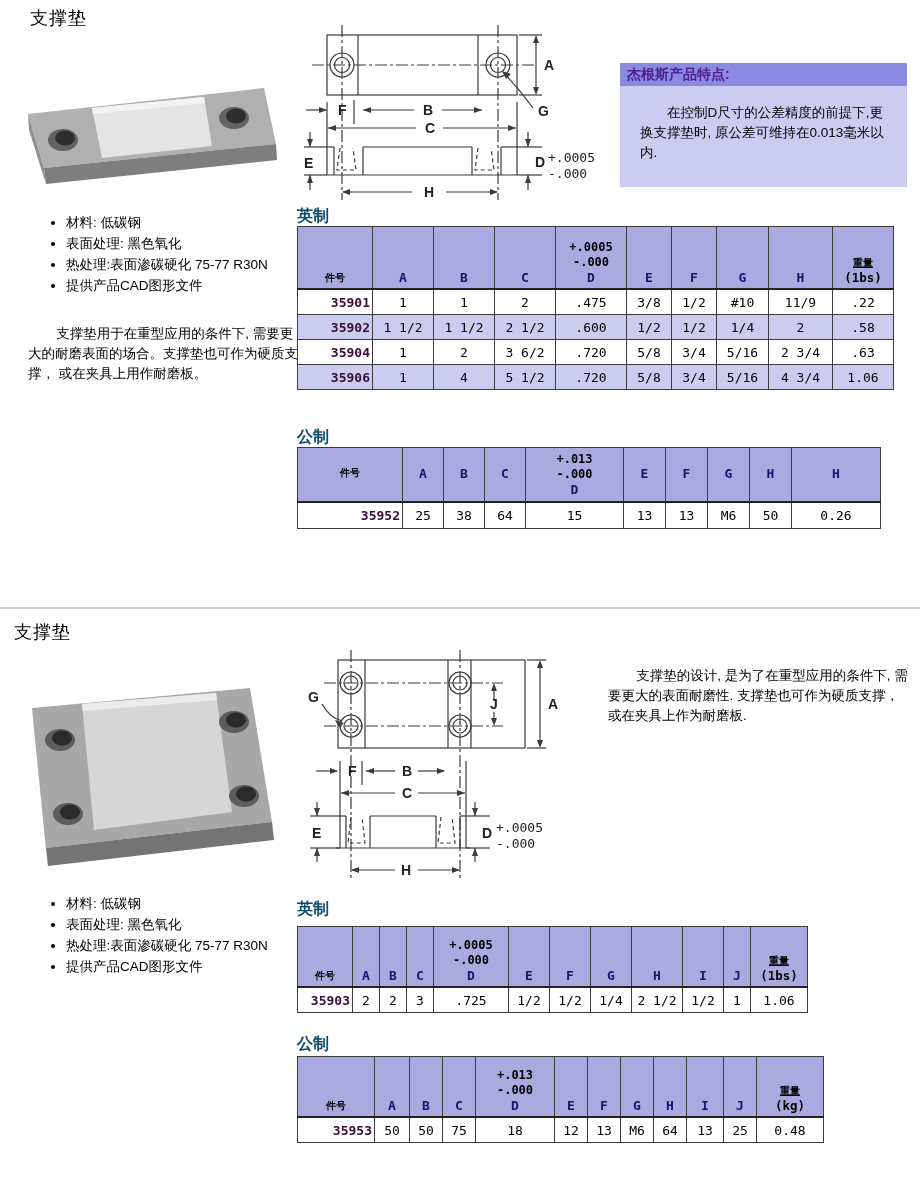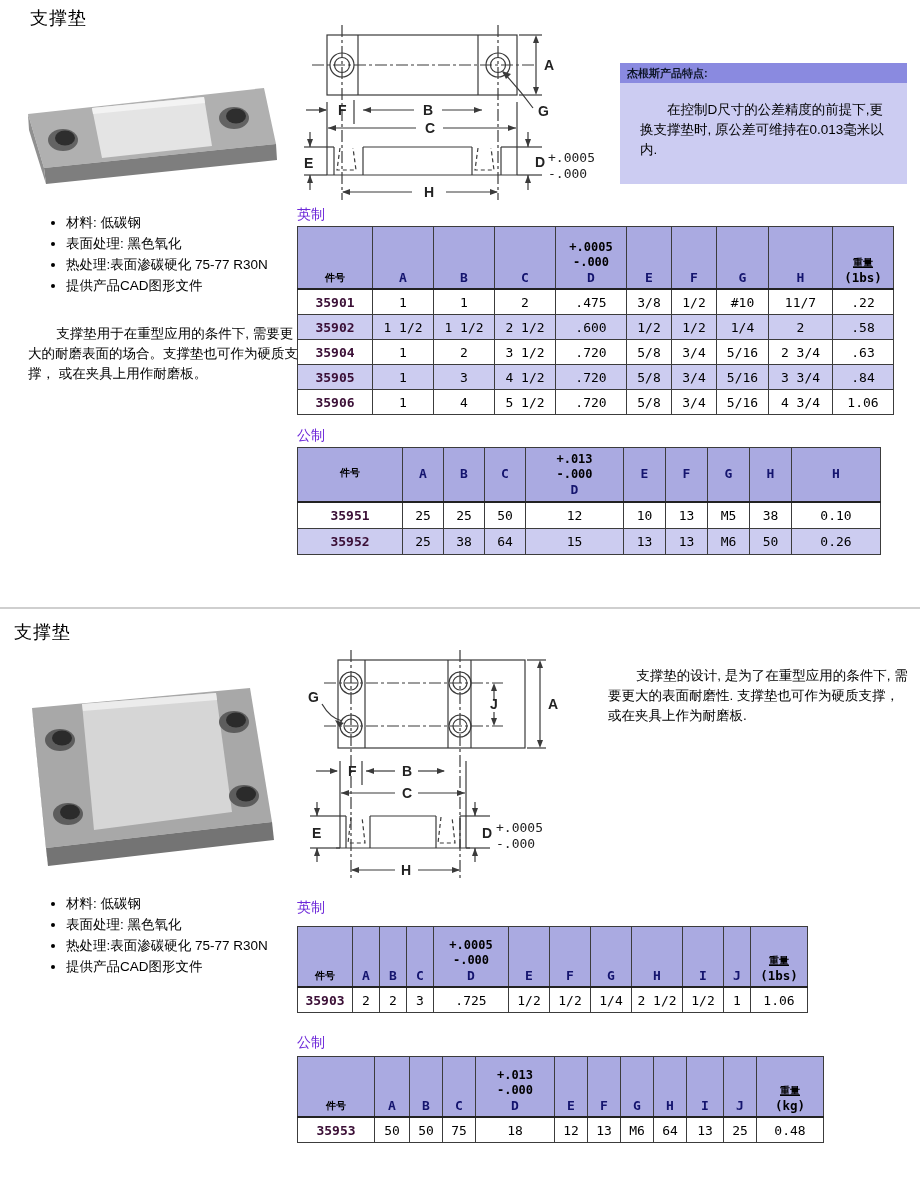--- a/index.html
+++ b/index.html
@@ -5,39 +5,39 @@
   html,body{margin:0;padding:0;}
   body{
     width:920px;height:1188px;position:relative;background:#ffffff;
     font-family:"Liberation Sans","DejaVu Sans",sans-serif;color:#111;
     overflow:hidden;
   }
   .abs{position:absolute;}
   .sec-title{font-size:18px;font-weight:normal;color:#000;letter-spacing:1px;}
   
   .features{width:287px;}
-  .features .fhead{background:#8a8ae0;padding:3px 7px 2px;font-size:11px;font-weight:bold;color:#0f172a;}
+  .features .fhead{background:#8a8ae0;padding:3px 7px 2px;font-size:14px;font-weight:bold;color:#4c1d95;}
   .features .fbody{background:#ccccf2;padding:5px 8px 12px;font-size:13.5px;line-height:20px;color:#000;}
   .features .fbody p{margin:12px;text-indent:2em;}
   
   ul.bullets{margin:0;padding-left:26px;font-size:13.5px;line-height:21px;color:#000;}
   ul.bullets li{margin:0;padding:0;}
   
   .para{font-size:13.5px;line-height:20px;color:#000000;margin:0;text-indent:2.1em;}
   
-  .tlabel{font-size:14px;font-weight:normal;color:#6d28d9;}
+  .tlabel{font-size:16px;font-weight:bold;color:#0c4a6e;}
   
   table.spec{border-collapse:collapse;table-layout:fixed;background:#fff;
     font-family:"DejaVu Sans Mono","Liberation Mono",monospace;}
   table.spec th,table.spec td{border:1px solid #3c3c3c;text-align:center;padding:0 2px;}
   table.spec thead th{background:#aaaae1;vertical-align:bottom;padding-bottom:3px;border-bottom:2px solid #222;}
   table.spec.t-mid thead th{vertical-align:middle;}
   table.spec td{height:24px;font-size:13px;color:#000;}
   table.spec tbody tr:nth-child(even){background:#ccccf0;}
-  table.spec td.pn{font-weight:bold;color:#3a0e35;}
+  table.spec td.pn{font-weight:bold;color:#3a0e35;text-align:right;}
   .hdr-letter{font-size:13px;font-weight:bold;color:#14146e;}
   .hdr-cjk{font-size:10px;font-weight:bold;color:#000;}
   .hdr-cjk.u{text-decoration:underline;}
   .tol{font-size:12px;color:#000;white-space:pre-line;line-height:15px;padding-top:2px;}
   .sub{font-size:12.5px;color:#000;}
   #t1{width:546px;}
   #t1 th:nth-child(1){width:70px}#t1 th:nth-child(2){width:56px}#t1 th:nth-child(3){width:56px}
   #t1 th:nth-child(4){width:56px}#t1 th:nth-child(5){width:66px}#t1 th:nth-child(6){width:40px}
   #t1 th:nth-child(7){width:40px}#t1 th:nth-child(8){width:47px}#t1 th:nth-child(9){width:59px}
   #t1 th:nth-child(10){width:56px}
@@ -214,58 +214,46 @@
     <tbody>
       <tr>
         <td class="pn">35901</td>
         <td>1</td>
         <td>1</td>
         <td>2</td>
         <td>.475</td>
         <td>3/8</td>
         <td>1/2</td>
         <td>#10</td>
-        <td>11/7</td>
+        <td>11/9</td>
         <td>.22</td>
       </tr>
       <tr>
         <td class="pn">35902</td>
         <td>1 1/2</td>
         <td>1 1/2</td>
         <td>2 1/2</td>
         <td>.600</td>
         <td>1/2</td>
         <td>1/2</td>
         <td>1/4</td>
         <td>2</td>
         <td>.58</td>
       </tr>
       <tr>
         <td class="pn">35904</td>
         <td>1</td>
         <td>2</td>
-        <td>3 1/2</td>
+        <td>3 6/2</td>
         <td>.720</td>
         <td>5/8</td>
         <td>3/4</td>
         <td>5/16</td>
         <td>2 3/4</td>
         <td>.63</td>
-      </tr>
-      <tr>
-        <td class="pn">35905</td>
-        <td>1</td>
-        <td>3</td>
-        <td>4 1/2</td>
-        <td>.720</td>
-        <td>5/8</td>
-        <td>3/4</td>
-        <td>5/16</td>
-        <td>3 3/4</td>
-        <td>.84</td>
       </tr>
       <tr>
         <td class="pn">35906</td>
         <td>1</td>
         <td>4</td>
         <td>5 1/2</td>
         <td>.720</td>
         <td>5/8</td>
         <td>3/4</td>
         <td>5/16</td>
@@ -307,32 +295,20 @@
         </th>
         <th>
           <div class="hdr-letter">H</div>
         </th>
         <th>
           <div class="hdr-letter">H</div>
         </th>
       </tr>
     </thead>
     <tbody>
-      <tr>
-        <td class="pn">35951</td>
-        <td>25</td>
-        <td>25</td>
-        <td>50</td>
-        <td>12</td>
-        <td>10</td>
-        <td>13</td>
-        <td>M5</td>
-        <td>38</td>
-        <td>0.10</td>
-      </tr>
       <tr>
         <td class="pn">35952</td>
         <td>25</td>
         <td>38</td>
         <td>64</td>
         <td>15</td>
         <td>13</td>
         <td>13</td>
         <td>M6</td>
         <td>50</td>

